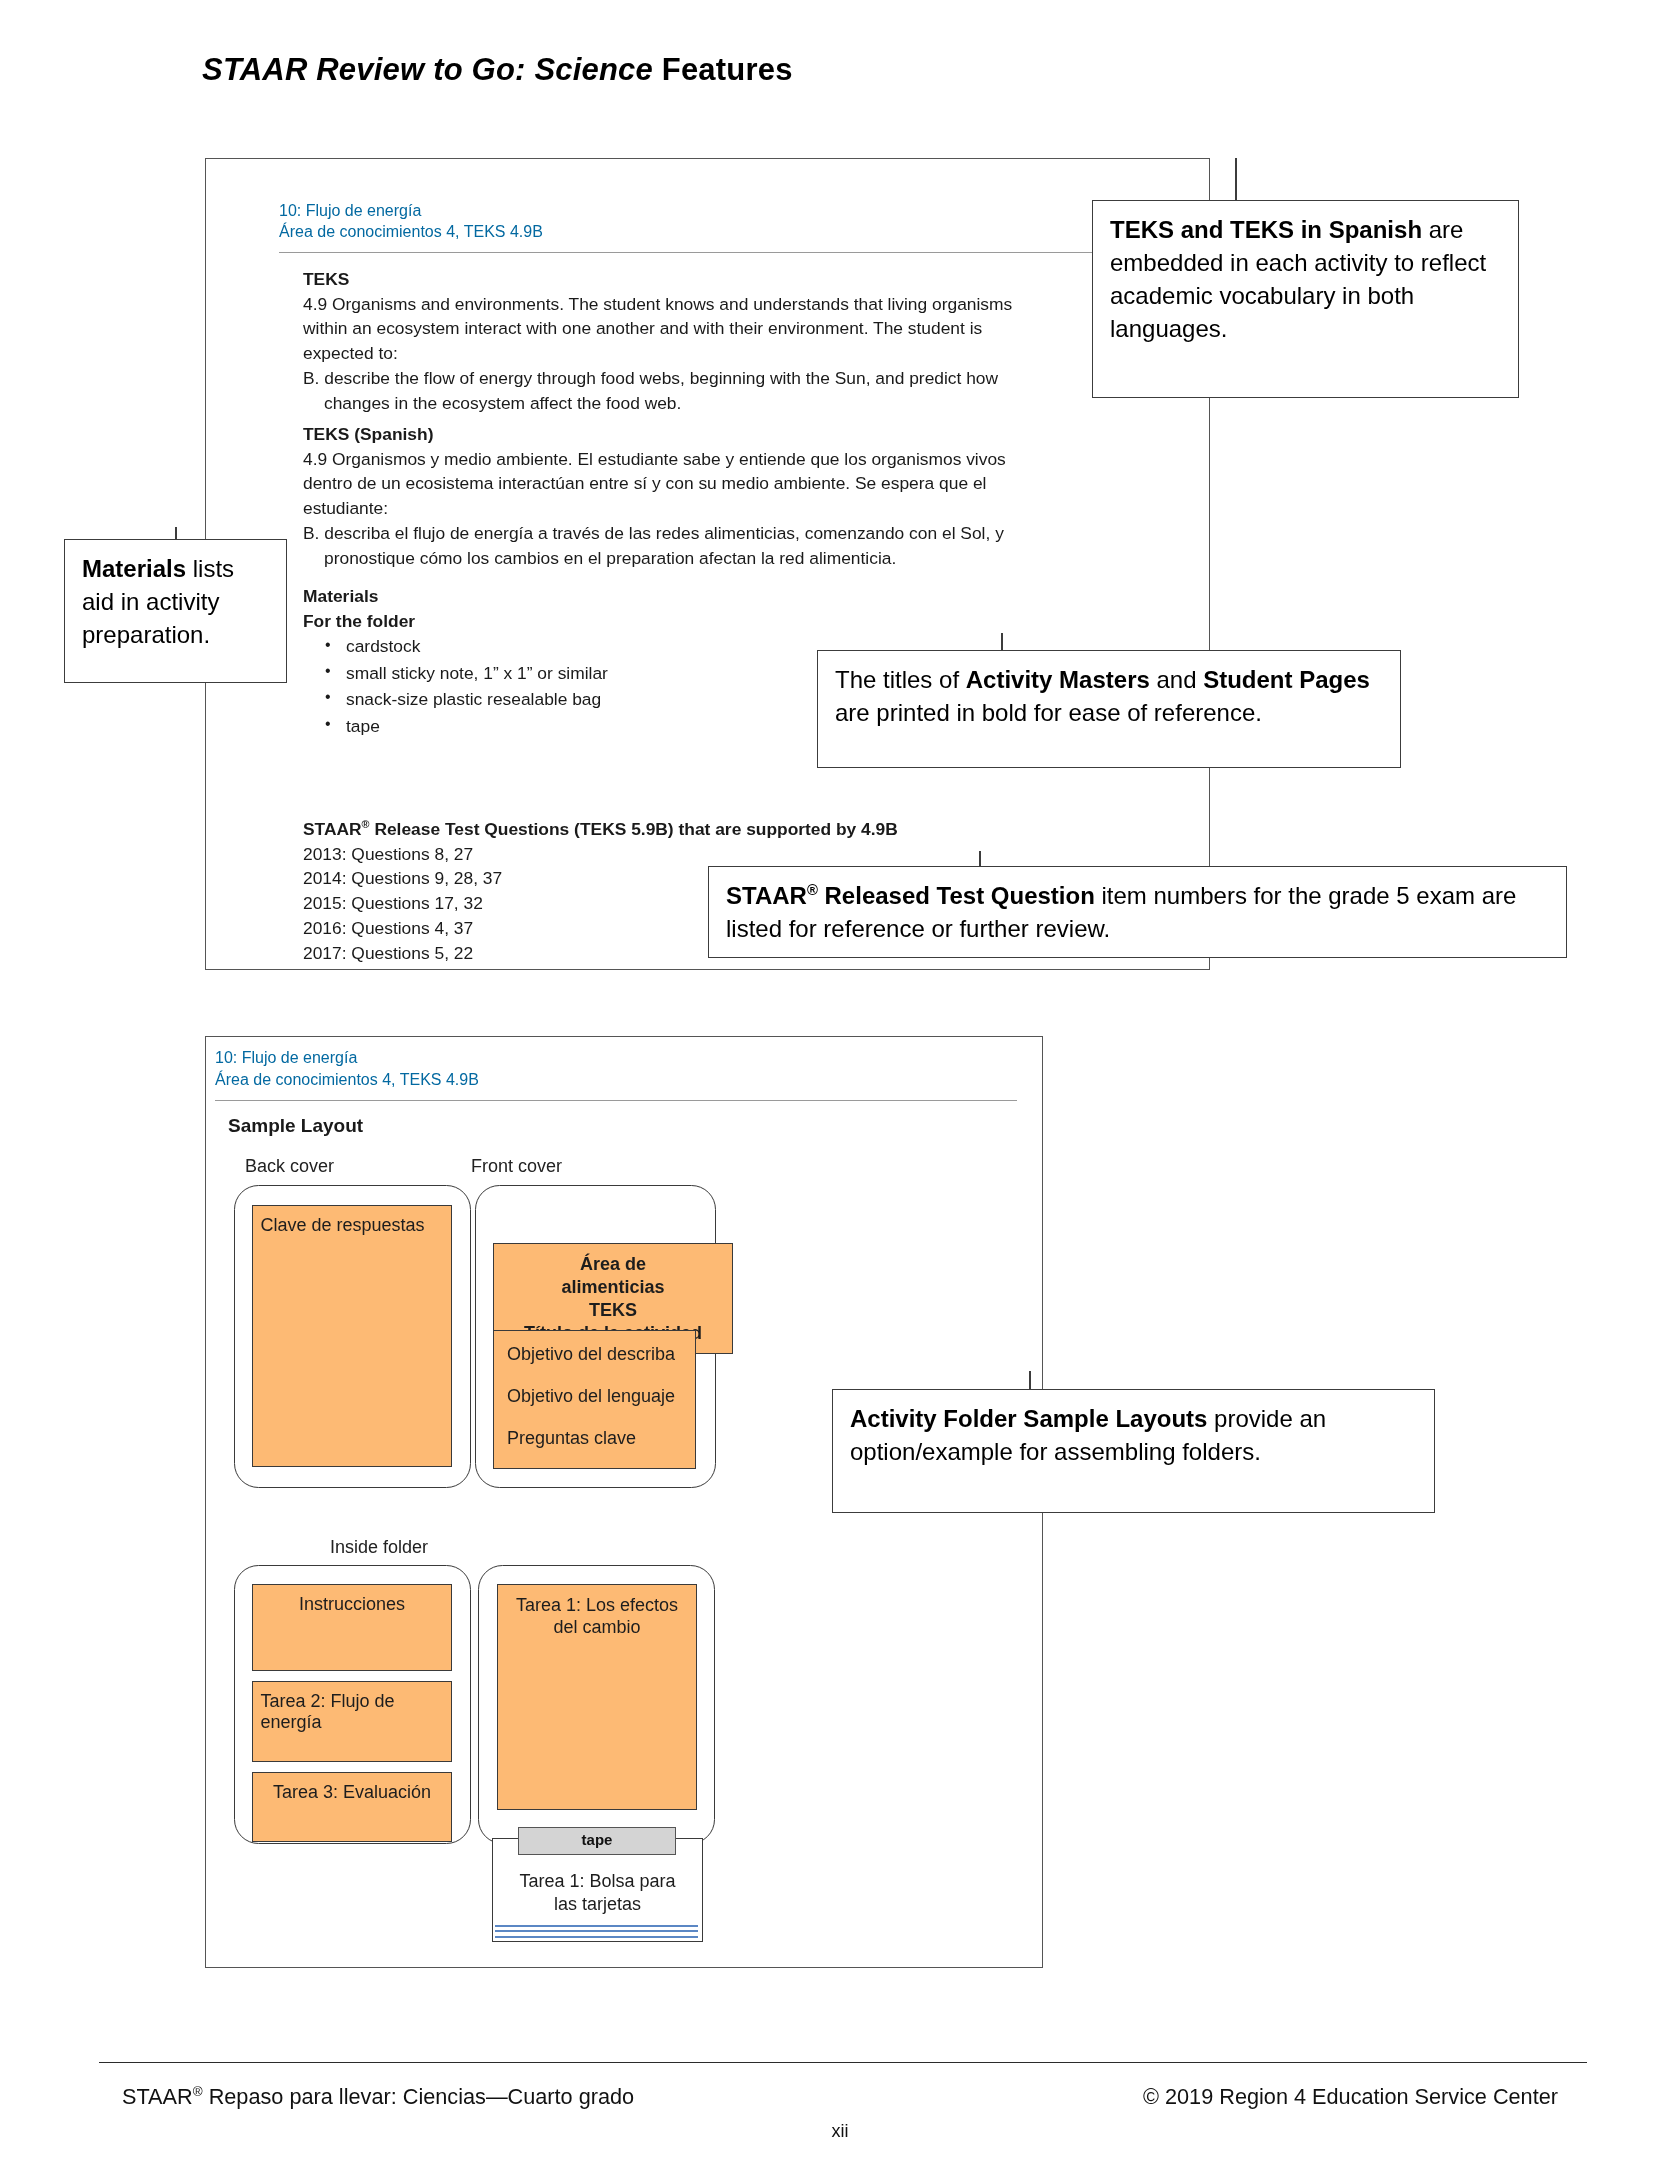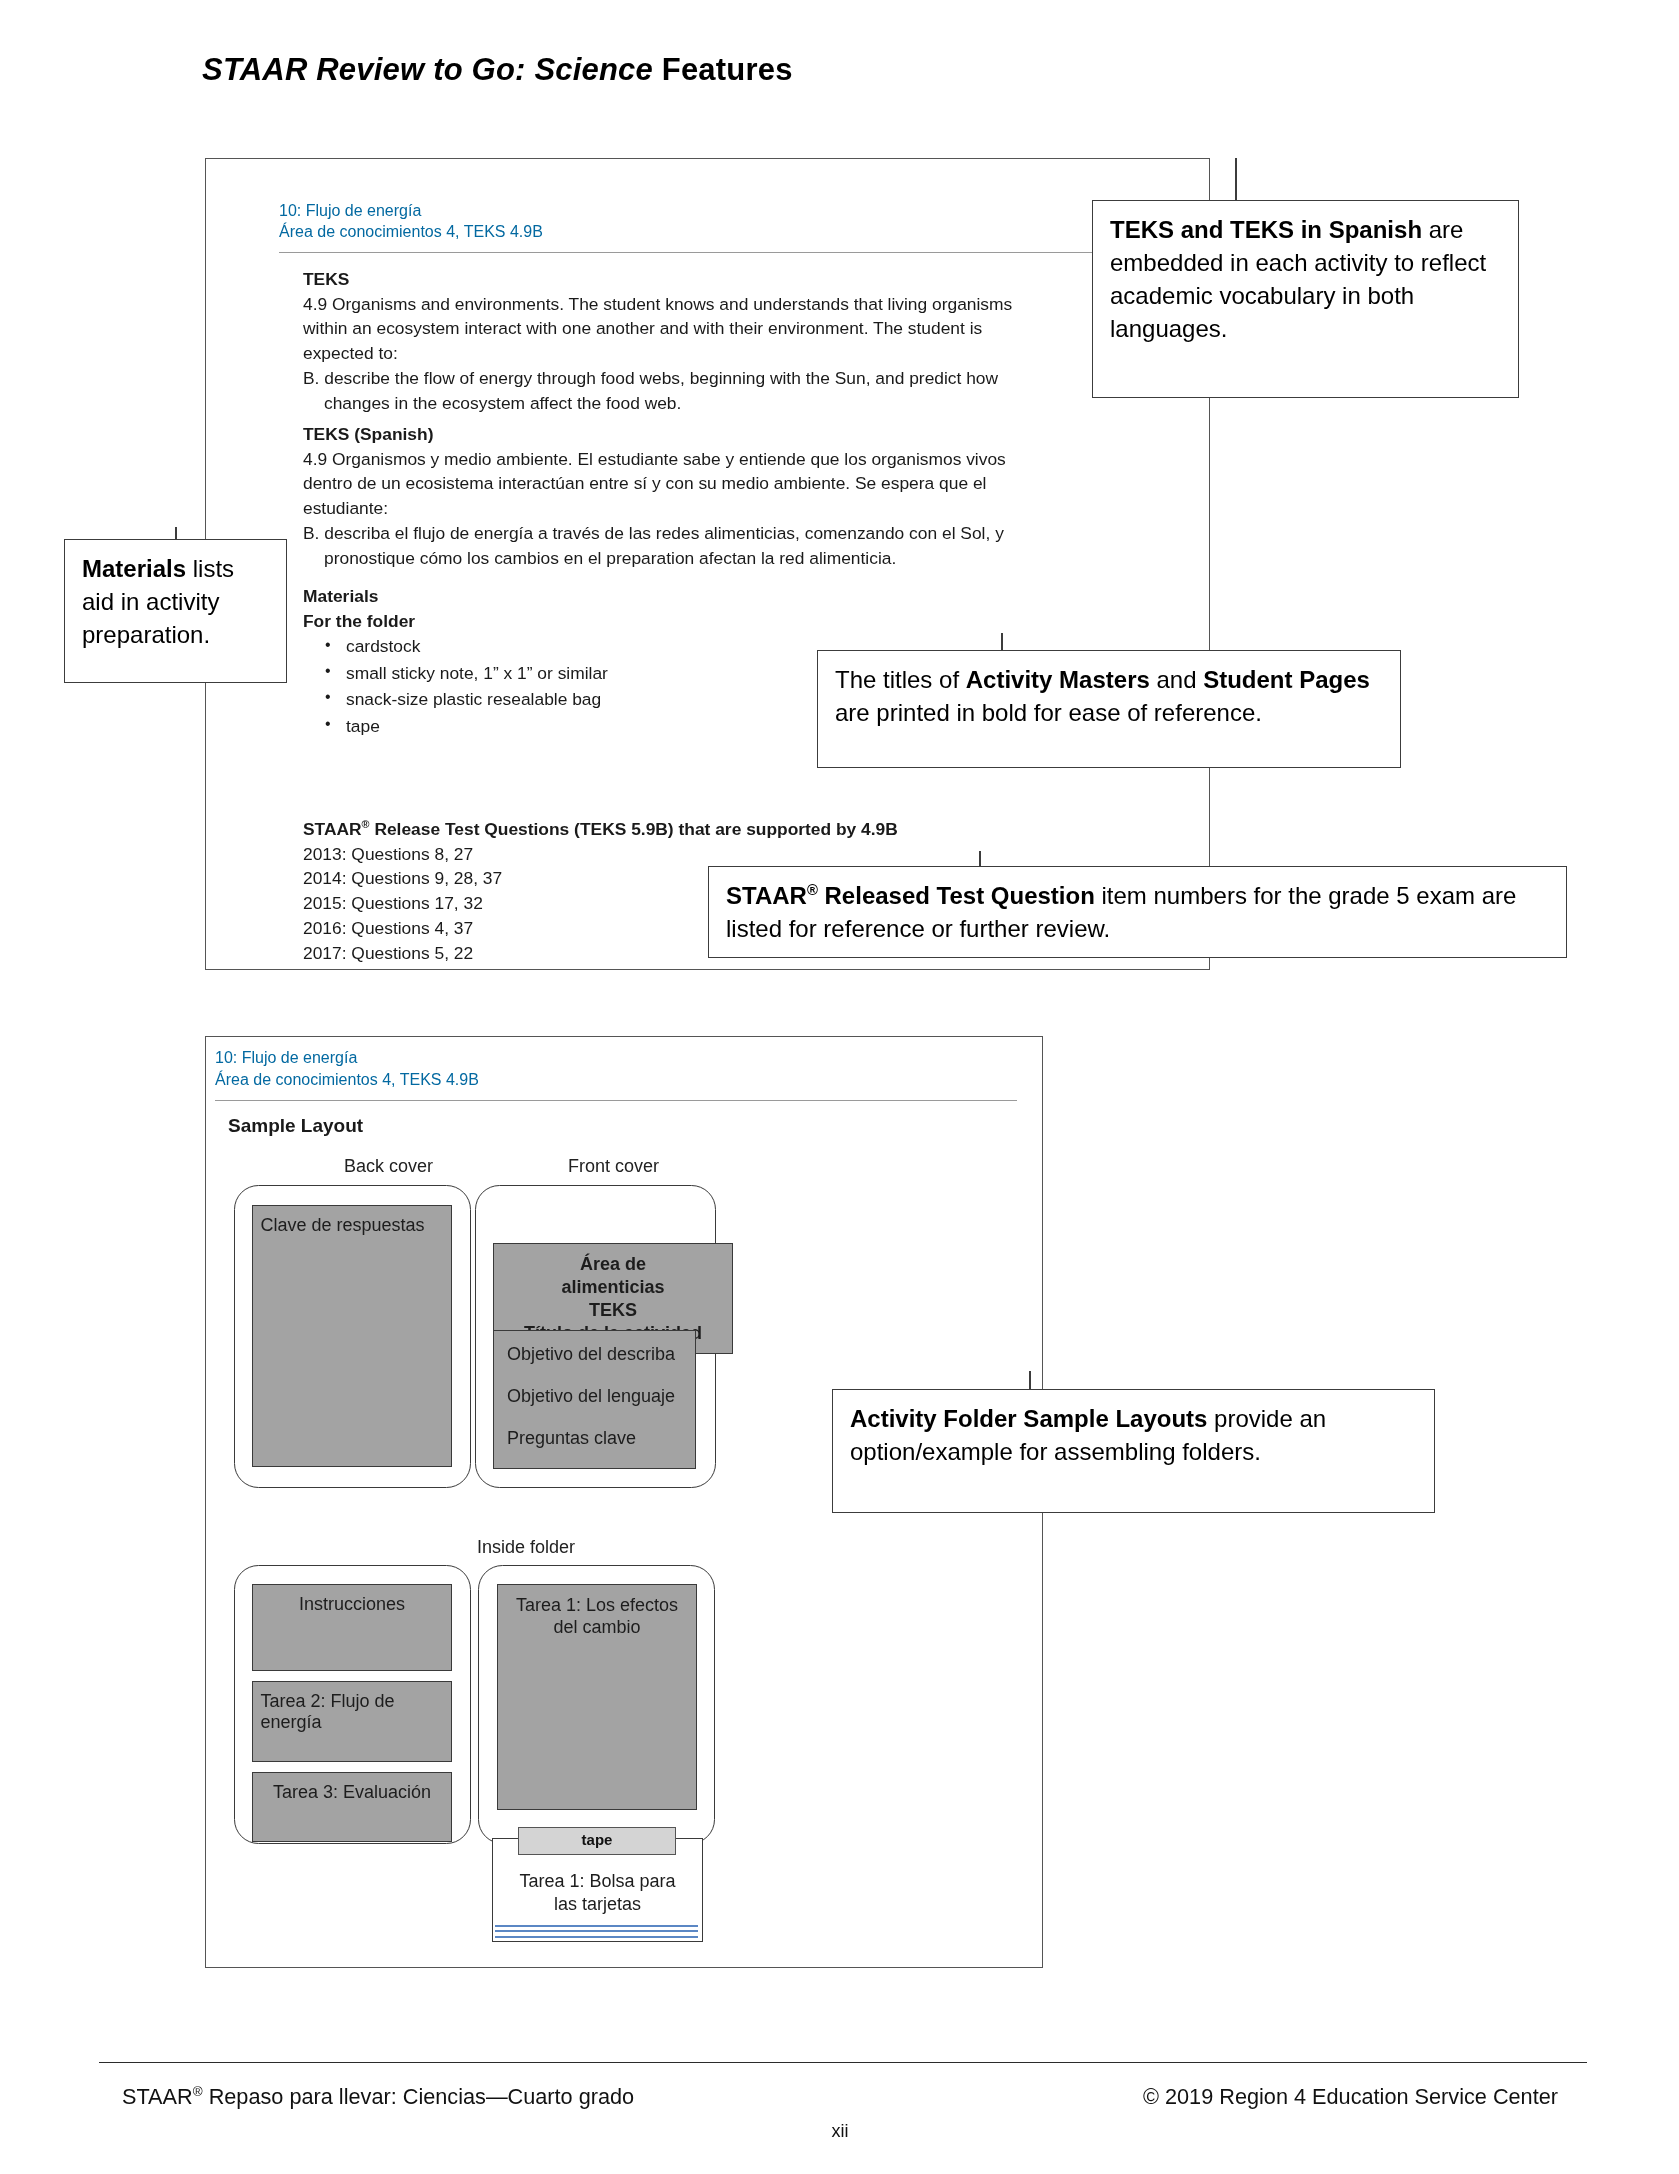--- a/index.html
+++ b/index.html
@@ -120,34 +120,34 @@
   #callout-materials { left: 64px; top: 539px; width: 223px; height: 144px; }
   #callout-titles { left: 817px; top: 650px;  width: 584px; height: 118px; }
   #callout-staar  { left: 708px; top: 866px;  width: 859px; height: 92px; }
   #callout-folder { left: 832px; top: 1389px; width: 603px; height: 124px; }
 
   
   .caption {
     position: absolute;
     font-size: 18px;
     color: #222;
-    text-align: right;
+    text-align: left;
     white-space: nowrap;
   }
   .folder {
     position: absolute;
     border: 1.9px solid #3a3a3a;
     border-radius: 24.5px;
     background: #fff;
     box-sizing: border-box;
   }
   .sheet {
     position: absolute;
     border: 1.9px solid #3a3a3a;
-    background: #a3a3a3;
+    background: #fdba74;
     box-sizing: border-box;
     font-size: 18px;
     color: #1d1d1d;
     padding: 8.5px 7.5px;
   }
   .sheet.center { text-align: center; }
   .sheet.bold { font-weight: bold; line-height: 1.28; }
   .sheet .ln { display: block; }
   .objectives .ln { display: block; margin-bottom: 21px; }
   .objectives .ln:last-child { margin-bottom: 0; }

